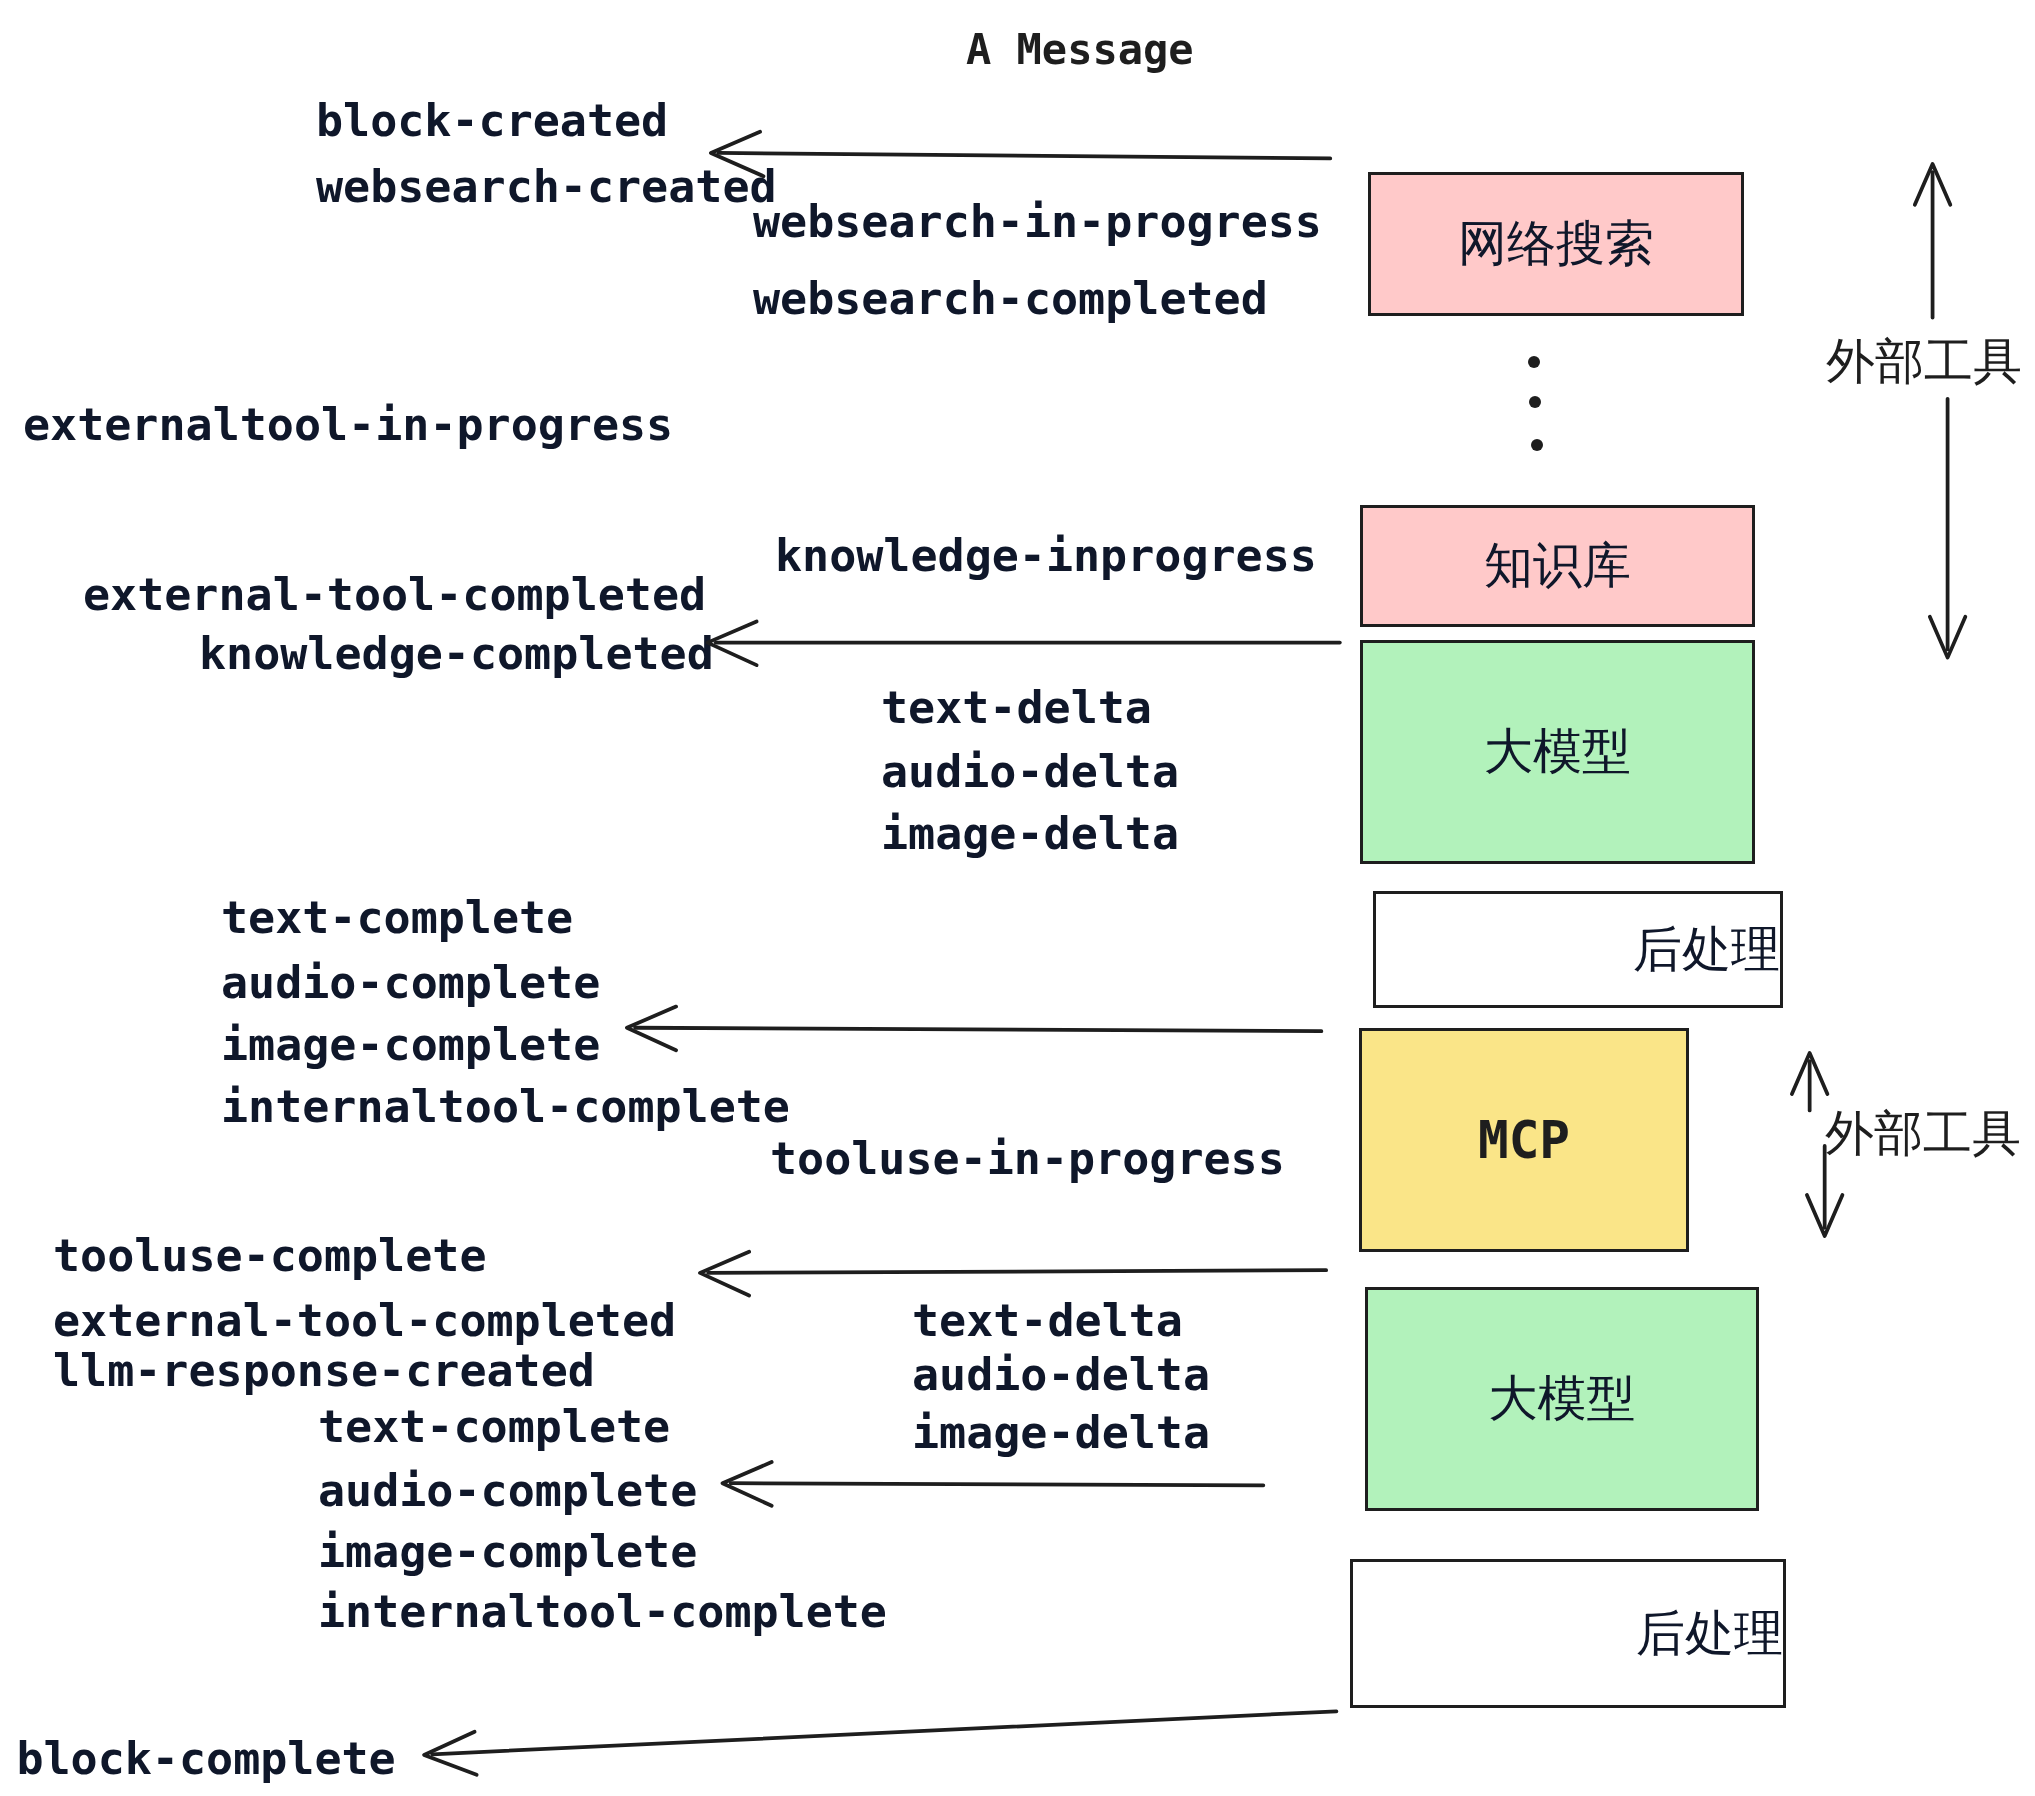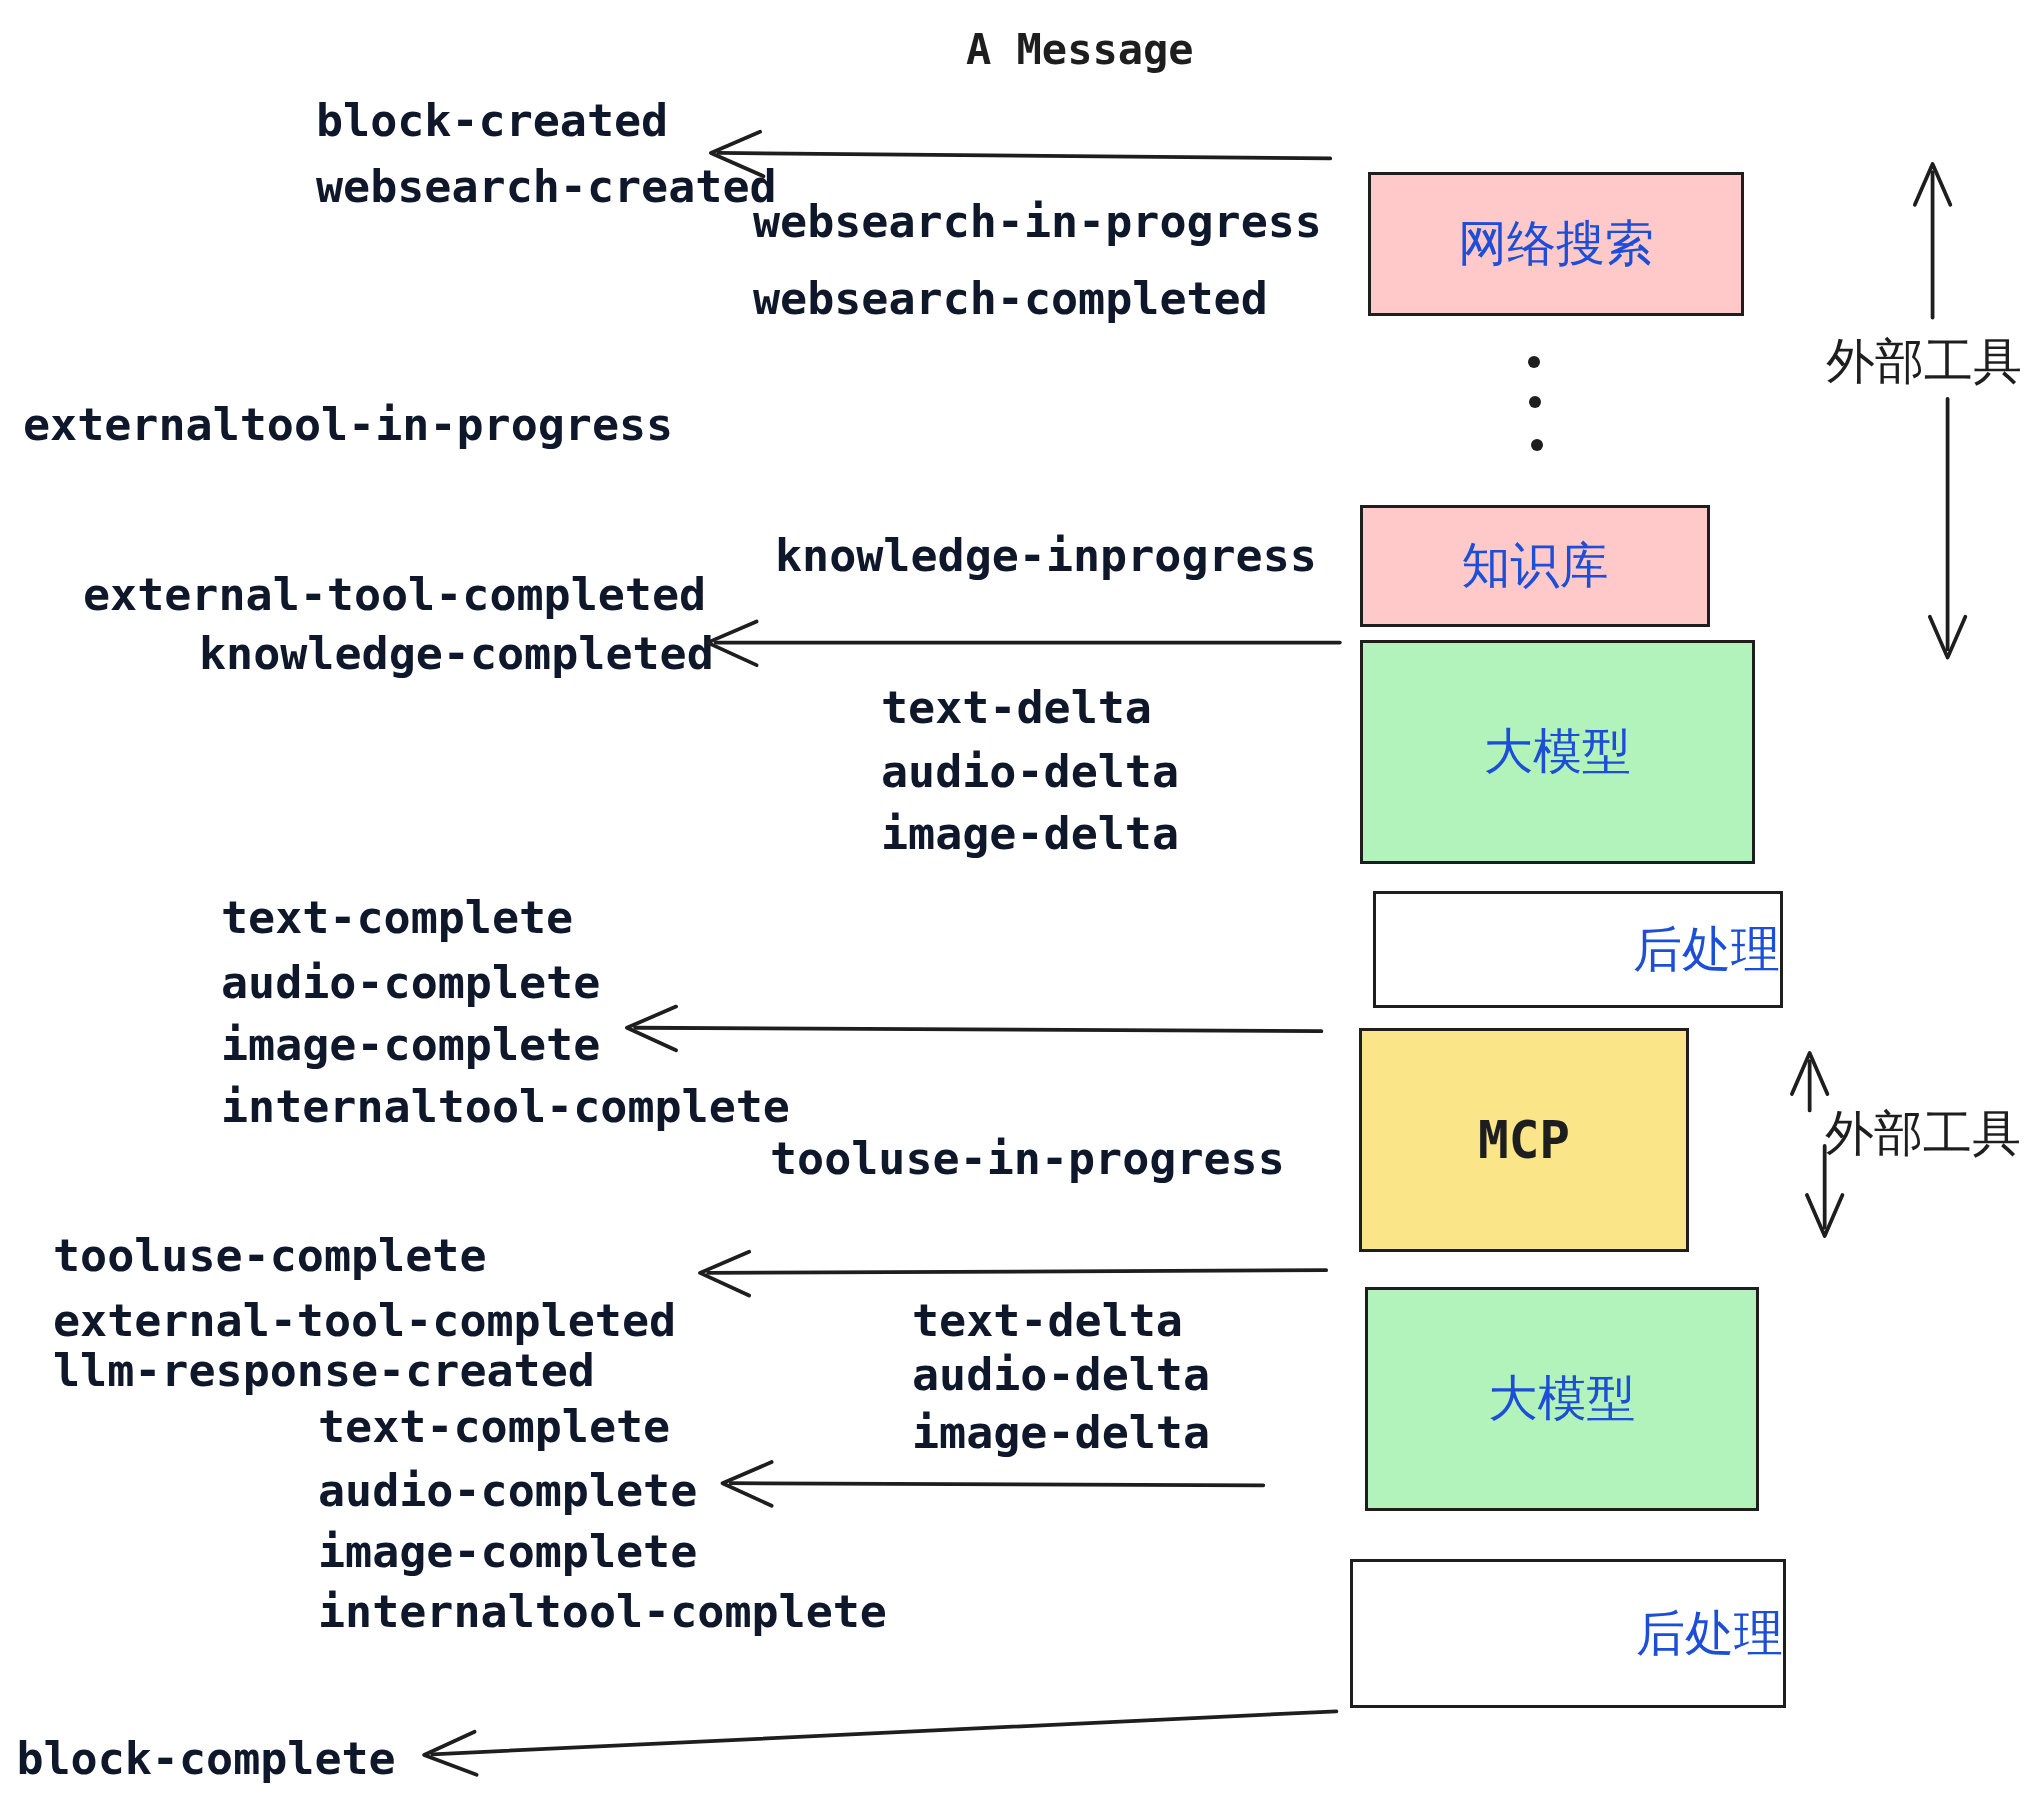--- a/index.html
+++ b/index.html
@@ -39,21 +39,21 @@
     position: absolute;
     border: 3.4px solid #1e1e1e;
     box-sizing: border-box;
     display: flex;
     align-items: center;
     justify-content: center;
   }
   .box .cjk {
     font-family: Liberation Serif, serif;
     font-size: 49px;
-    color: #1d4ed8;
+    color: #0f172a;
     white-space: nowrap;
   }
   .box .mono {
     font-family: "DejaVu Sans Mono", monospace;
     font-size: 51px;
     font-weight: bold;
     color: #1e1e1e;
     white-space: nowrap;
   }
   .pink   { background: #ffc9c9; }
@@ -119,21 +119,21 @@
   <div class="evt" style="left:318px;  top:1529px;">image-complete</div>
   <div class="evt" style="left:318px;  top:1589px;">internaltool-complete</div>
   <div class="evt" style="left:16.4px;   top:1736px;">block-complete</div>
   <div class="evt" style="left:912px; top:1298px;">text-delta</div>
   <div class="evt" style="left:912px; top:1352px;">audio-delta</div>
   <div class="evt" style="left:912px; top:1410px;">image-delta</div>
 
   <div class="box pink" style="left:1368px; top:172px;  width:376px; height:144px;">
     <span class="cjk">网络搜索</span>
   </div>
-  <div class="box pink" style="left:1360px; top:505px;  width:350px; height:122px;">
+  <div class="box pink" style="left:1360px; top:505px;  width:395px; height:122px;">
     <span class="cjk">知识库</span>
   </div>
   <div class="box green" style="left:1360px; top:640px;  width:395px; height:224px;">
     <span class="cjk">大模型</span>
   </div>
   <div class="box white" style="left:1373px; top:891px; width:410px; height:117px;">
     <span class="cjk">后处理</span>
   </div>
   <div class="box yellow" style="left:1359px; top:1028px; width:330px; height:224px;">
     <span class="mono">MCP</span>

